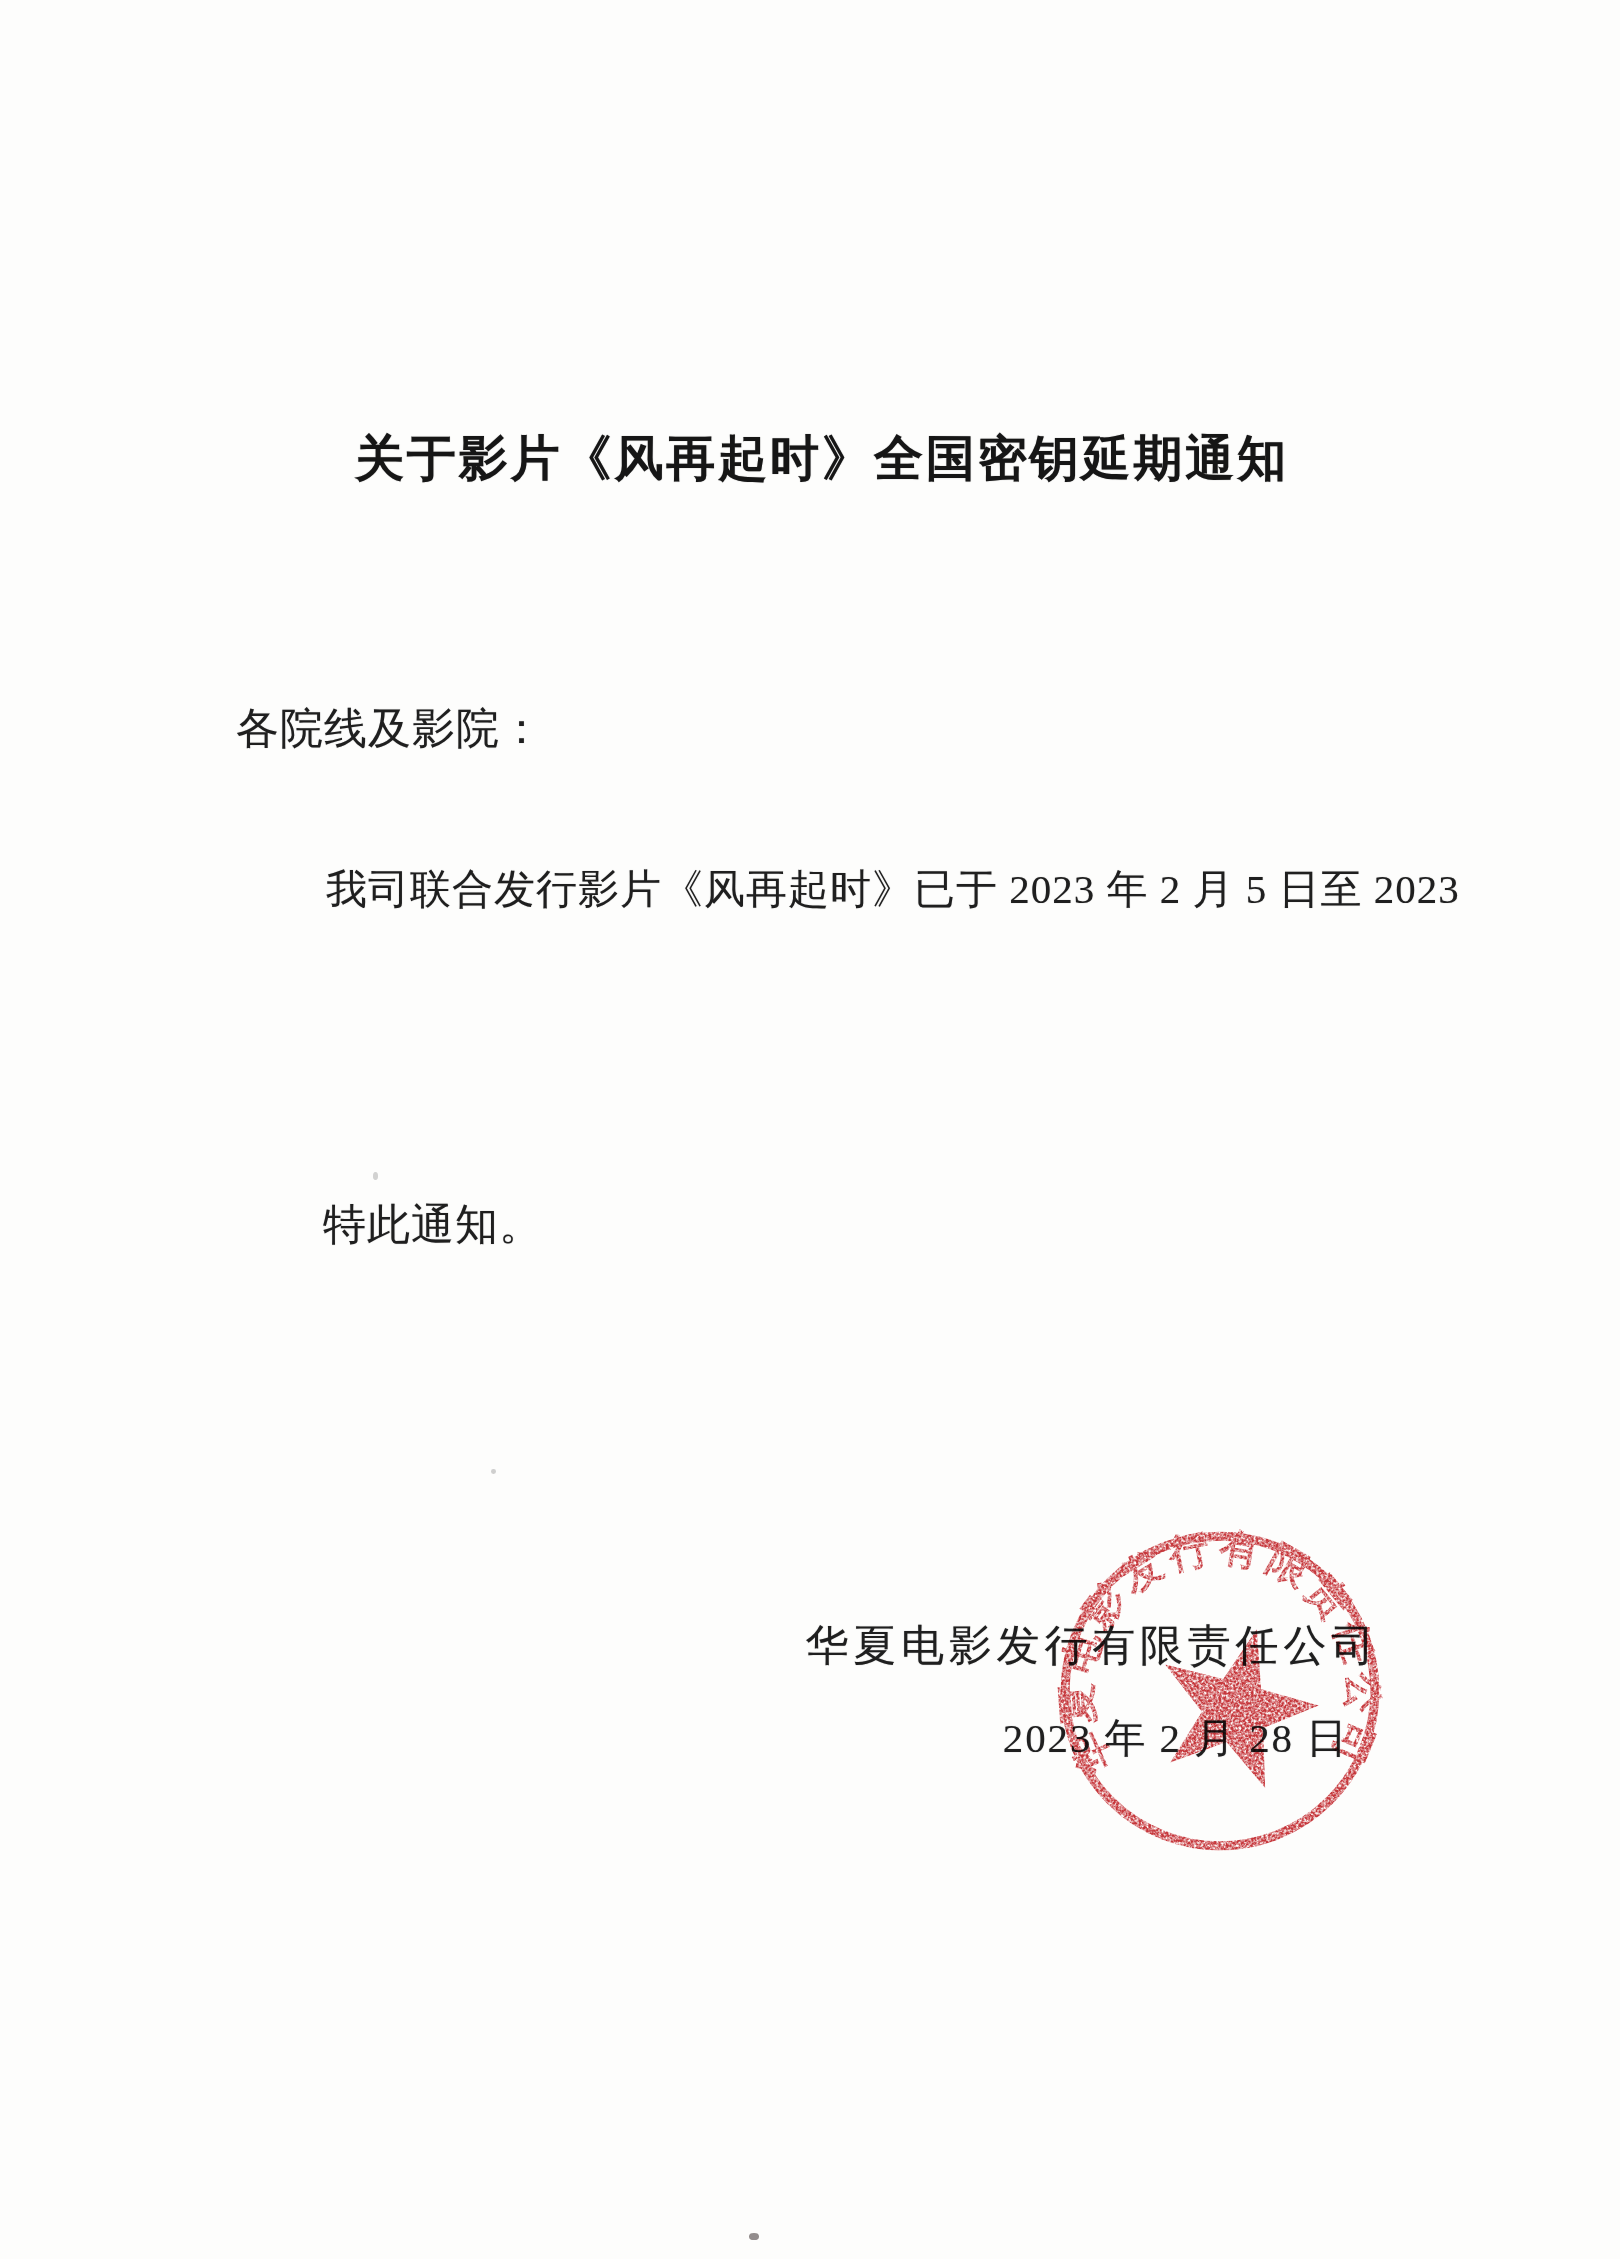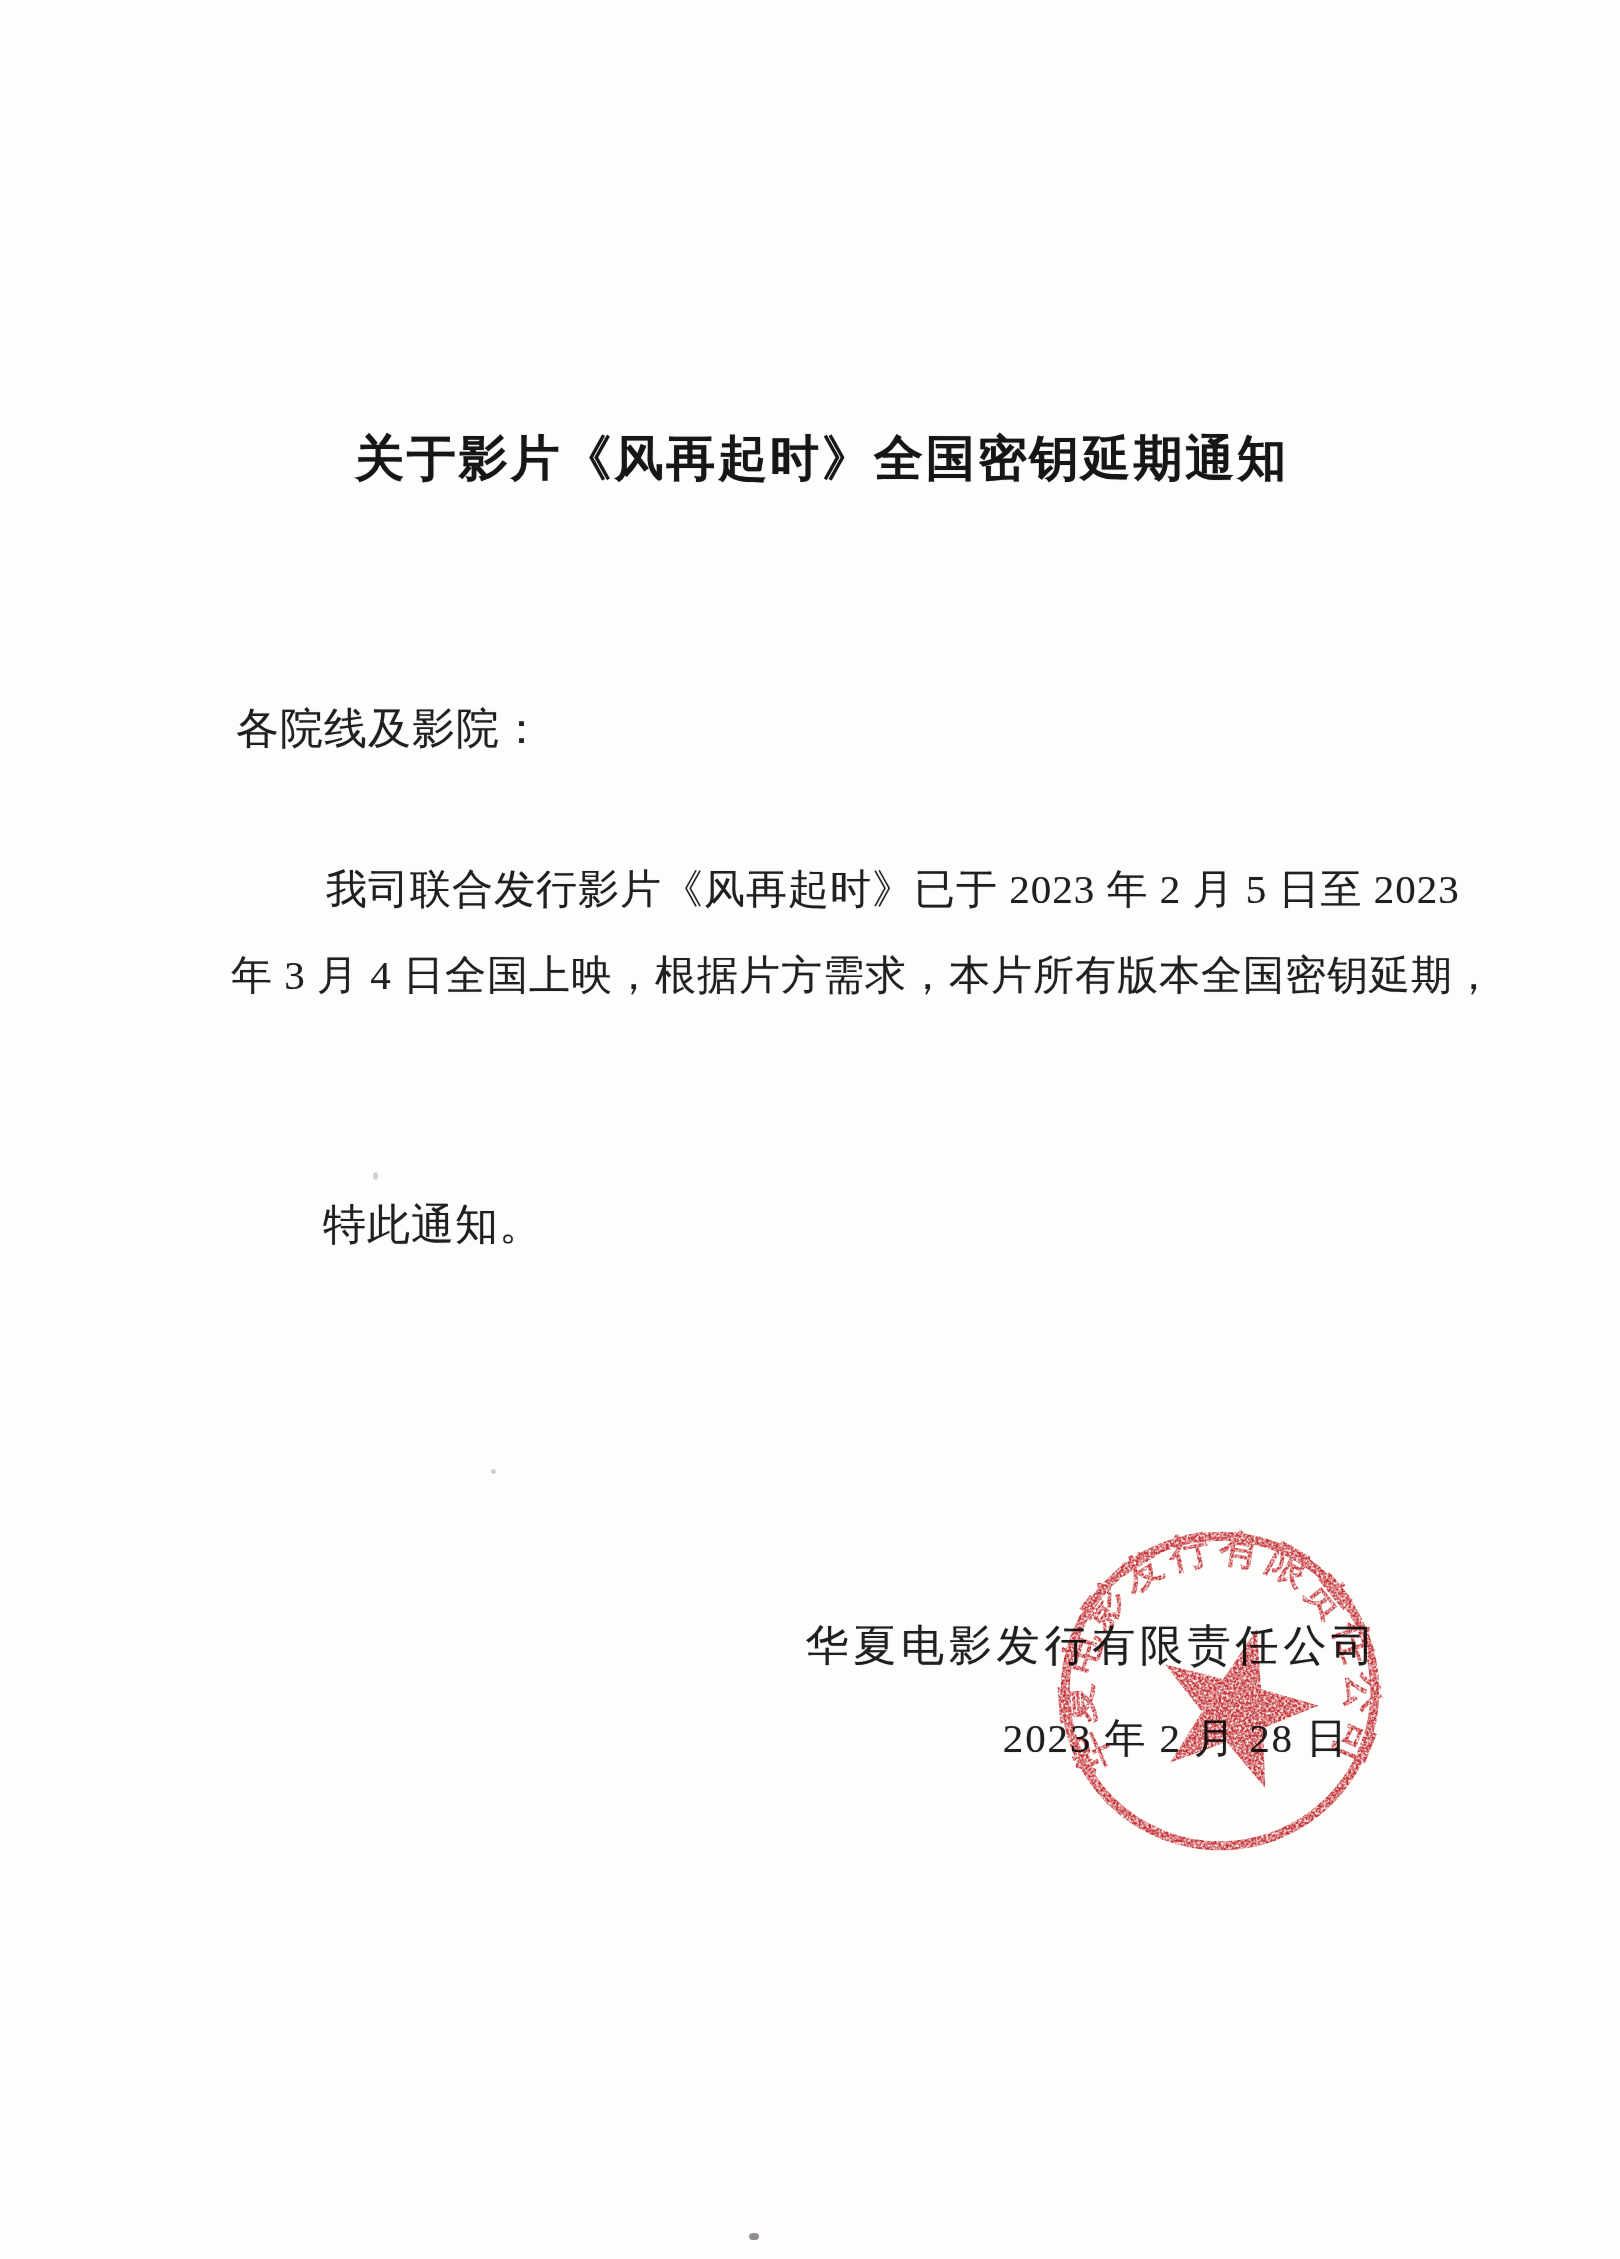--- a/index.html
+++ b/index.html
@@ -114,21 +114,20 @@
 <body>
 
 <div class="page">
 
   <div class="notice-title">关于影片《风再起时》全国密钥延期通知</div>
 
   <div class="salutation">各院线及影院：</div>
 
   <div class="body-block">
     <div class="body-line indented">我司联合发行影片《风再起时》已于 2023 年 2 月 5 日至 2023</div>
-    <div class="body-line">年 3 月 4 日全国上映，根据片方需求，本片所有版本全国密钥延期，</div>
   </div>
 
   <div class="closing">特此通知。</div>
 
   <div class="signature-company">华夏电影发行有限责任公司</div>
 
   <div class="signature-date">2023 年 2 月 28 日</div>
 
   <div class="seal">
     <svg viewBox="0 0 360 360" xmlns="http://www.w3.org/2000/svg">

